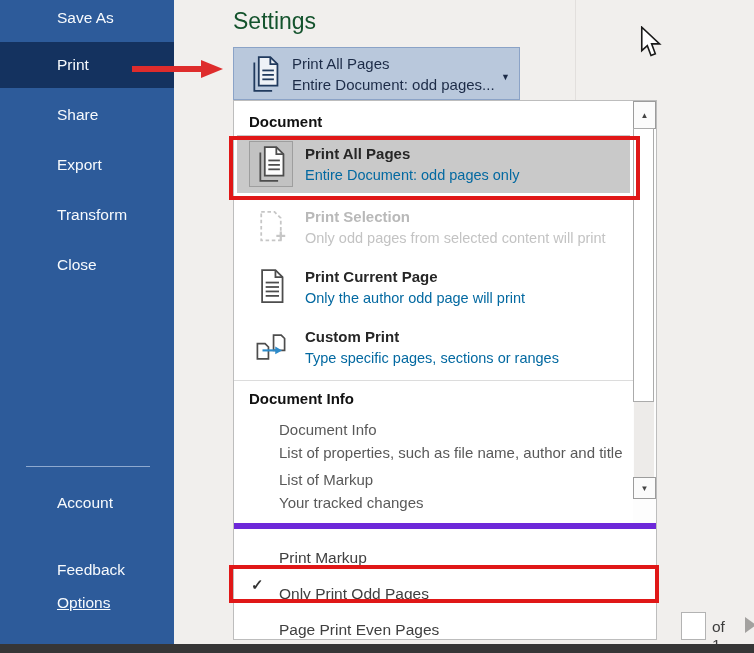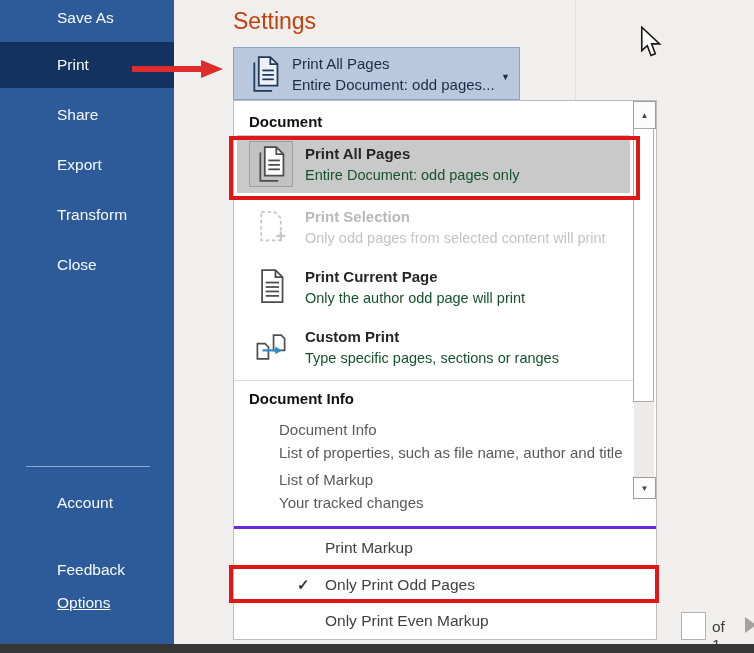--- a/index.html
+++ b/index.html
@@ -13,44 +13,44 @@
   .sb-item.selected{background:#14325f;}
   .sb-divider{position:absolute;left:26px;top:466px;width:124px;height:1px;background:#8ea9cf;}
 
   
   .vline{position:absolute;left:575px;top:0;width:1px;height:100px;background:#e2dfdd;}
 
   
   .red-arrow{position:absolute;left:131px;top:58px;z-index:40;pointer-events:none;}
 
   
-  .settings-heading{position:absolute;left:233px;top:8px;font-size:23px;color:#c2410c;z-index:6;}
+  .settings-heading{position:absolute;left:233px;top:8px;font-size:23px;color:#14532d;z-index:6;}
 
   
   .dd-button{position:absolute;left:233px;top:47px;width:287px;height:53px;background:#b9c8dc;
              border:1px solid #8ba3c7;box-sizing:border-box;display:flex;align-items:center;
              z-index:8;cursor:pointer;}
   .dd-button .icon-wrap{width:44px;margin-left:9px;display:flex;justify-content:center;color:#203a5e;}
   .dd-button .txt{display:flex;flex-direction:column;margin-left:5px;color:#1c2b47;}
   .dd-button .txt .t1{font-size:15px;line-height:21px;}
   .dd-button .txt .t2{font-size:15px;line-height:21px;}
   .dd-button .caret{position:absolute;right:9px;top:24px;font-size:9px;color:#1c2b47;}
 
   
   .menu{position:absolute;left:233px;top:100px;width:424px;height:540px;background:#fff;
         border:1px solid #bdbdbd;box-sizing:border-box;z-index:10;}
-  .scroll-area{position:relative;height:428px;box-sizing:border-box;border-bottom:3px solid #6d28d9;
+  .scroll-area{position:relative;height:428px;box-sizing:border-box;border-bottom:6px solid #6d28d9;
                padding-right:26px;overflow:hidden;}
   .menu-header{padding:11px 0 0 15px;font-size:15px;font-weight:bold;color:#111;line-height:19px;}
   .m-item{display:flex;align-items:center;padding-left:15px;height:58px;cursor:pointer;}
   .m-item .icon-wrap{width:44px;height:46px;display:flex;align-items:center;justify-content:center;
                      color:#4d4d4d;flex:none;}
   .m-item .txt{display:flex;flex-direction:column;margin-left:12px;}
   .m-item .ti{font-size:15px;font-weight:bold;color:#262626;line-height:22px;}
-  .m-item .su{font-size:14.5px;color:#14532d;line-height:21px;}
+  .m-item .su{font-size:14.5px;color:#0369a1;line-height:21px;}
   .m-item.selected{background:#c9c9c9;margin-left:3px;padding-left:12px;}
   .m-item.selected .icon-wrap{border:1px solid #9e9e9e;background:#c2c2c2;box-sizing:border-box;}
   .m-item.disabled{cursor:default;}
   .m-item.disabled .ti{color:#b9b9b9;}
   .m-item.disabled .su{color:#c3c3c3;}
   .m-item.disabled .icon-wrap{color:#c6c6c6;}
   .m-divider{height:1px;background:#dcdcdc;margin:4px -26px 0 0;}
   .info-item{display:flex;flex-direction:column;padding-left:45px;justify-content:center;height:46px;cursor:pointer;}
   .info-item .l1,.info-item .l2{font-size:15px;color:#595959;line-height:23px;}
 
@@ -59,21 +59,21 @@
   .sbar .btn{position:absolute;left:0;width:21px;height:26px;border:1px solid #9c9c9c;background:#fbfbfb;
              display:flex;align-items:center;justify-content:center;font-size:8px;color:#444;cursor:pointer;}
   .sbar .btn.up{top:0;}
   .sbar .btn.down{top:376px;height:20px;}
   .sbar .thumb{position:absolute;left:0;top:27px;width:21px;height:274px;background:#ffffff;
                border:1px solid #ababab;box-sizing:border-box;cursor:grab;}
   .sbar .track{position:absolute;left:1px;top:301px;width:20px;height:75px;background:#edebe9;}
 
   
   .menu-bottom{position:relative;}
-  .b-row{position:relative;display:flex;align-items:center;padding-left:45px;cursor:pointer;margin-left:46px;}
+  .b-row{position:relative;display:flex;align-items:flex-end;padding-left:45px;cursor:pointer;}
   .b-row .lbl{font-size:15.5px;color:#404040;}
   .b-row .check{position:absolute;left:17px;top:50%;transform:translateY(-50%);
                 font-size:15px;font-weight:bold;color:#333;}
   .b-row.r1{height:38px;}
   .b-row.r2{height:36px;}
   .b-row.r3{height:36px;}
 
   
   .red-frame{position:absolute;border:4px solid #e01717;box-sizing:border-box;z-index:60;pointer-events:none;}
   .frame-1{left:229px;top:136px;width:411px;height:64px;}
@@ -254,21 +254,21 @@
 
     <div class="menu-bottom">
       <div class="b-row r1">
         <span class="lbl">Print Markup</span>
       </div>
       <div class="b-row r2">
         <span class="check">✓</span>
         <span class="lbl">Only Print Odd Pages</span>
       </div>
       <div class="b-row r3">
-        <span class="lbl">Only Print Even Markup</span>
+        <span class="lbl">Page Print Even Pages</span>
       </div>
     </div>
   </div>
 
   <div class="red-frame frame-1"></div>
   <div class="red-frame frame-2"></div>
 
   <div class="page-nav">
     <div class="page-input"></div>
     <div class="of-label">of 1</div>

